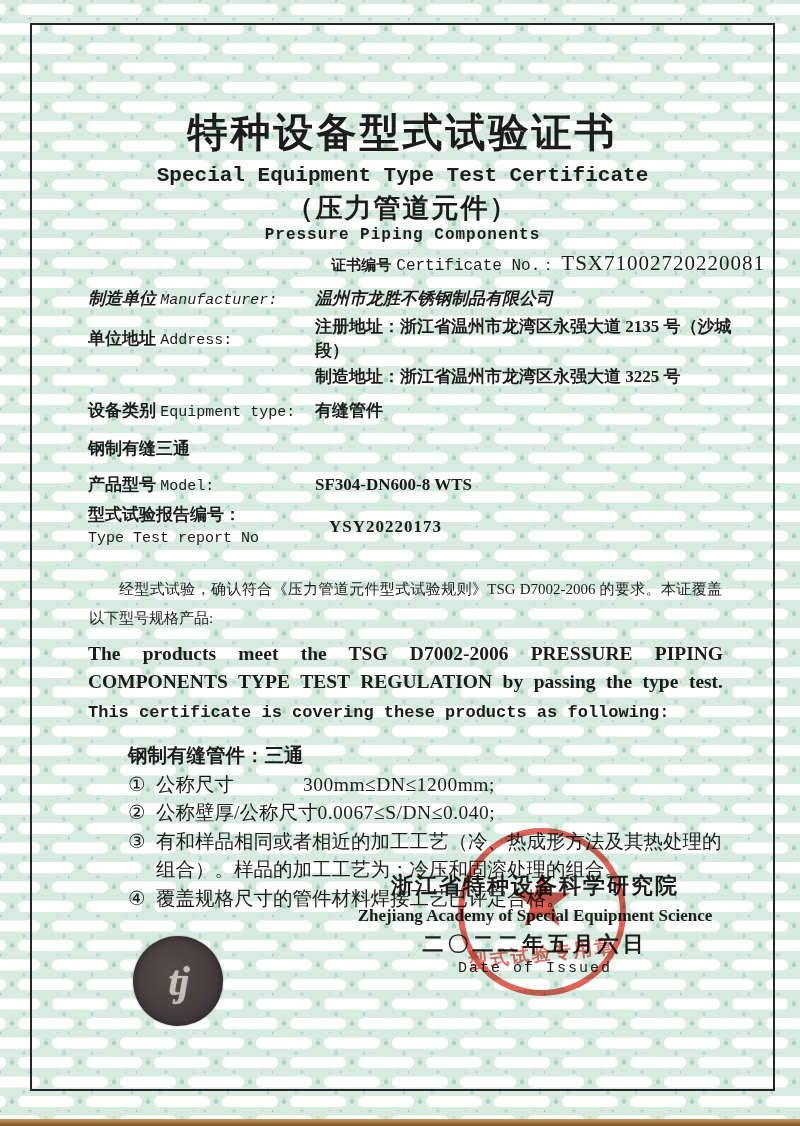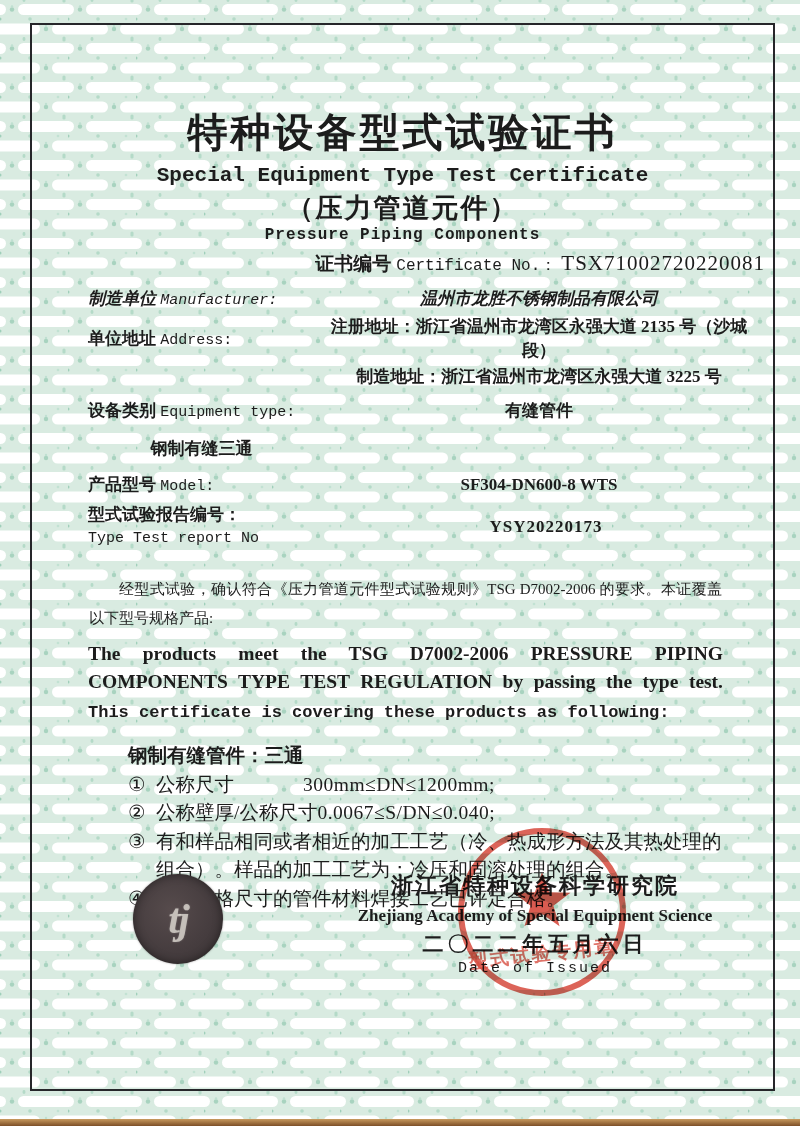--- a/index.html
+++ b/index.html
@@ -32,36 +32,36 @@
   }
   .paren-en {
     margin:3px 0 0 0; text-align:center;
     font-family:"Liberation Mono","DejaVu Sans Mono",monospace;
     font-size:16px; line-height:18px; font-weight:600; letter-spacing:1px;
   }
   .certno {
     margin:6px 10px 0 0; text-align:right;
     font-size:20px; line-height:26px;
   }
-  .certno .zh { font-size:19px; font-weight:600; }
+  .certno .zh { font-size:15px; font-weight:600; }
   .certno .en {
     font-family:"Liberation Mono","DejaVu Sans Mono",monospace;
     font-size:16px; letter-spacing:0;
   }
   .certno .num { font-size:21px; letter-spacing:1px; }
 
   .fields { margin-top:8px; padding-left:58px; padding-right:12px; }
   .frow { display:grid; grid-template-columns:227px 1fr; align-items:start; }
   .frow .lab { font-size:17px; line-height:24px; }
   .frow .lab .zh { font-weight:600; }
   .frow .lab .en {
     font-family:"Liberation Mono","DejaVu Sans Mono",monospace;
     font-size:15px;
   }
-  .frow .val { font-size:17px; line-height:24px; font-weight:600;text-align:center; }
+  .frow .val { font-size:17px; line-height:24px; font-weight:600; }
   .frow .val.light { font-weight:700; }
   .r1 { margin-top:0;font-style:italic; }
   .r2 { margin-top:2px; }
   .r3 { margin-top:10px; }
   .r4 { margin-top:12px; }
   .r5 { margin-top:12px; }
   .r6 { margin-top:4px; }
   .r6 .val { padding-top:12px; padding-left:14px; letter-spacing:1px; }
 
   .statement { margin-top:24px; padding:0 52px 0 58px; }
@@ -92,21 +92,21 @@
   .footer .org-en { margin:5px 0 0 0; font-size:17px; line-height:21px; font-weight:600; }
   .footer .date-zh { margin:6px 0 0 0; font-size:21px; line-height:25px; font-weight:600; letter-spacing:4px; }
   .footer .date-en { margin:3px 0 0 0;
     font-family:"Liberation Mono","DejaVu Sans Mono",monospace;
     font-size:15px; line-height:18px; letter-spacing:2px; }
 
   .seal { position:absolute; left:454px; top:822px; width:176px; height:176px;
           mix-blend-mode:multiply; opacity:0.92; }
 
   .stamp {
-    position:absolute; left:133px; top:874px; width:90px; height:90px;
+    position:absolute; left:133px; top:936px; width:90px; height:90px;
     border-radius:50%;
     background:radial-gradient(circle at 42% 40%, #564b4c 0%, #463d3f 55%, #3a3334 100%);
     box-shadow:inset 0 0 10px rgba(0,0,0,.45), 0 0 2px rgba(60,55,55,.5);
     display:flex; align-items:center; justify-content:center;
   }
   .stamp .tj {
     font-style:italic; font-weight:bold; font-size:42px;
     color:rgba(216,211,204,.8); letter-spacing:-2px;
     text-shadow:0 0 2px rgba(255,255,255,.25);
   }

